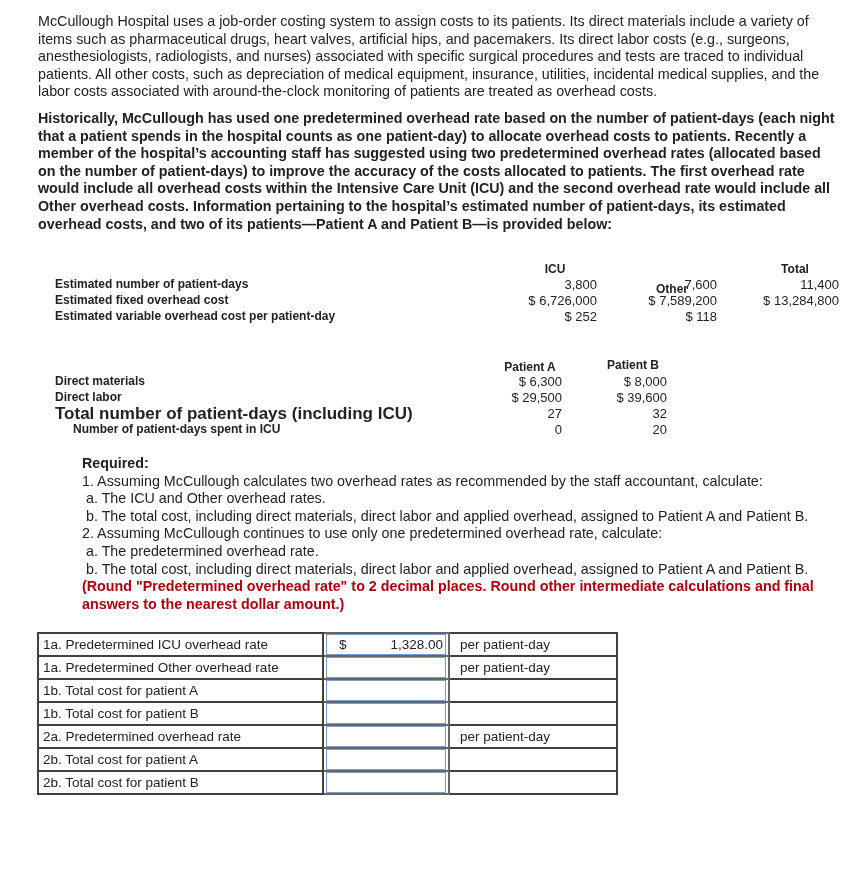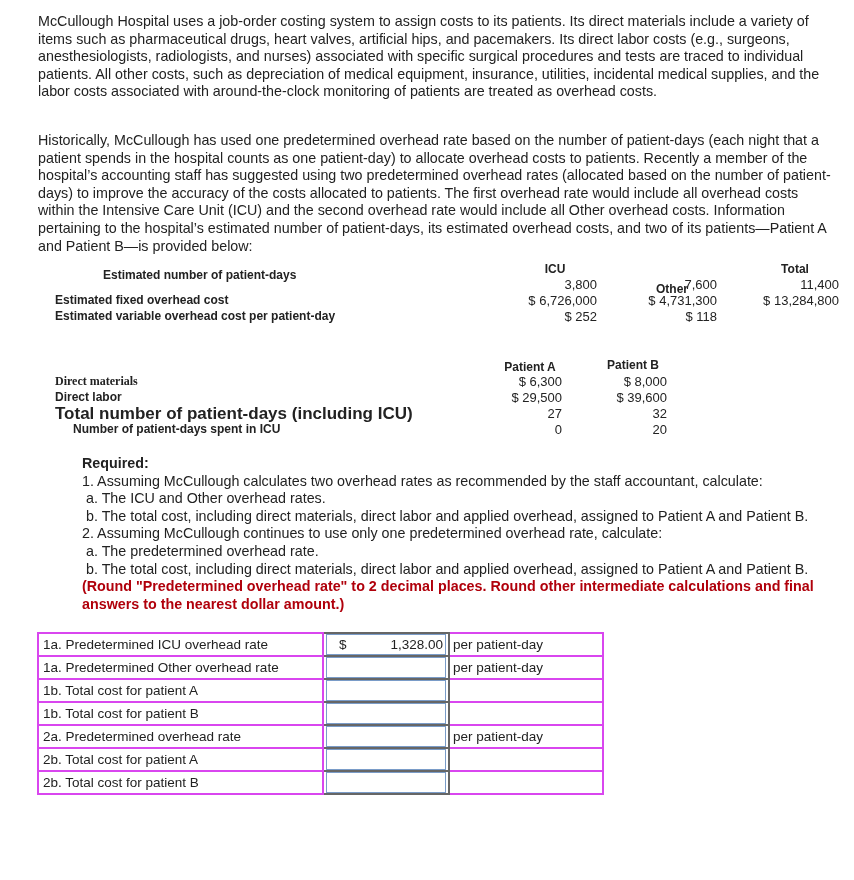--- a/index.html
+++ b/index.html
@@ -1,67 +1,67 @@
 <!DOCTYPE html>
 <html><head>
 <meta charset="utf-8">
 <style>
   html, body { margin: 0; padding: 0; background: #ffffff; }
   body { width: 854px; height: 880px; position: relative; overflow: hidden;
          font-family: "Liberation Sans", sans-serif; color: #222; }
   .para { position: absolute; left: 38px; width: 800px; font-size: 14.3px; line-height: 17.6px; margin: 0; }
   #p1 { top: 13px; }
-  #p2 { top: 132px; }
+  #p2 { top: 110px; font-weight: bold; }
   .lbl { position: absolute; left: 55px; font-size: 12px; font-weight: bold; line-height: 15.5px; color: #222; }
   .num { position: absolute; font-size: 13px; line-height: 15.5px; text-align: right; color: #222; }
   .hdr { position: absolute; font-size: 12px; font-weight: bold; line-height: 15.5px; color: #222; text-align: center; }
   .req { position: absolute; left: 38px; width: 800px; font-size: 14.3px; line-height: 17.6px; }
   .req div { white-space: nowrap; }
   .red { color: #b0000b; font-weight: bold; white-space: normal !important; }
   table.ans { position: absolute; left: 37px; top: 632px; border-collapse: collapse; font-size: 13.5px; }
-  table.ans td { border: 2px solid #d946ef; height: 21px; padding: 0 4px; color: #222; }
+  table.ans td { border: 2px solid #404040; height: 21px; padding: 0 4px; color: #222; }
   table.ans td.c1 { width: 275px; }
   table.ans td.c2 { width: 118px; padding: 0 3px; border-color: #666; }
-  table.ans td.c3 { width: 146px; padding: 0 3px; }
+  table.ans td.c3 { width: 146px; padding: 0 10px; }
   .inbox { display: flex; justify-content: space-between; align-items: center; height: 21px;
            border: 1px solid #7a9cc8; box-sizing: border-box; margin: 0 -1px; padding: 0 2px 0 12px; background: #fff; }
   .inbox.empty { padding: 0; }
 </style>
 </head>
 <body>
 
 <p id="p1" class="para">McCullough Hospital uses a job-order costing system to assign costs to its patients. Its direct materials include a variety of items such as pharmaceutical drugs, heart valves, artificial hips, and pacemakers. Its direct labor costs (e.g., surgeons, anesthesiologists, radiologists, and nurses) associated with specific surgical procedures and tests are traced to individual patients. All other costs, such as depreciation of medical equipment, insurance, utilities, incidental medical supplies, and the labor costs associated with around-the-clock monitoring of patients are treated as overhead costs.</p>
 <p id="p2" class="para">Historically, McCullough has used one predetermined overhead rate based on the number of patient-days (each night that a patient spends in the hospital counts as one patient-day) to allocate overhead costs to patients. Recently a member of the hospital’s accounting staff has suggested using two predetermined overhead rates (allocated based on the number of patient-days) to improve the accuracy of the costs allocated to patients. The first overhead rate would include all overhead costs within the Intensive Care Unit (ICU) and the second overhead rate would include all Other overhead costs. Information pertaining to the hospital’s estimated number of patient-days, its estimated overhead costs, and two of its patients—Patient A and Patient B—is provided below:</p>
 
 <div>
   <div class="hdr" style="left:525px;top:262px;width:60px;">ICU</div>
   <div class="hdr" style="left:642px;top:262px;width:60px;margin-top:20px;">Other</div>
   <div class="hdr" style="left:770px;top:262px;width:50px;">Total</div>
 
-  <div class="lbl" style="top:268px;margin-left:48px;">Estimated number of patient-days</div>
+  <div class="lbl" style="top:277px;">Estimated number of patient-days</div>
   <div class="lbl" style="top:293px;">Estimated fixed overhead cost</div>
   <div class="lbl" style="top:309px;">Estimated variable overhead cost per patient-day</div>
 
   <div class="num" style="left:500px;top:277px;width:97px;">3,800</div>
   <div class="num" style="left:500px;top:293px;width:97px;">$ 6,726,000</div>
   <div class="num" style="left:500px;top:309px;width:97px;">$ 252</div>
 
   <div class="num" style="left:620px;top:277px;width:97px;">7,600</div>
-  <div class="num" style="left:620px;top:293px;width:97px;">$ 4,731,300</div>
+  <div class="num" style="left:620px;top:293px;width:97px;">$ 7,589,200</div>
   <div class="num" style="left:620px;top:309px;width:97px;">$ 118</div>
 
   <div class="num" style="left:735px;top:277px;width:104px;">11,400</div>
   <div class="num" style="left:735px;top:293px;width:104px;">$ 13,284,800</div>
 </div>
 
 <div>
   <div class="hdr" style="left:495px;top:360px;width:70px;">Patient A</div>
   <div class="hdr" style="left:598px;top:358px;width:70px;">Patient B</div>
 
-  <div class="lbl" style="top:374px;font-family:Liberation Serif, serif;">Direct materials</div>
+  <div class="lbl" style="top:374px;">Direct materials</div>
   <div class="lbl" style="top:390px;">Direct labor</div>
   <div class="lbl" style="top:406px;font-size:17px;">Total number of patient-days (including ICU)</div>
   <div class="lbl" style="top:422px;padding-left:18px;">Number of patient-days spent in ICU</div>
 
   <div class="num" style="left:480px;top:374px;width:82px;">$ 6,300</div>
   <div class="num" style="left:480px;top:390px;width:82px;">$ 29,500</div>
   <div class="num" style="left:480px;top:406px;width:82px;">27</div>
   <div class="num" style="left:480px;top:422px;width:82px;">0</div>
 
   <div class="num" style="left:585px;top:374px;width:82px;">$ 8,000</div>

